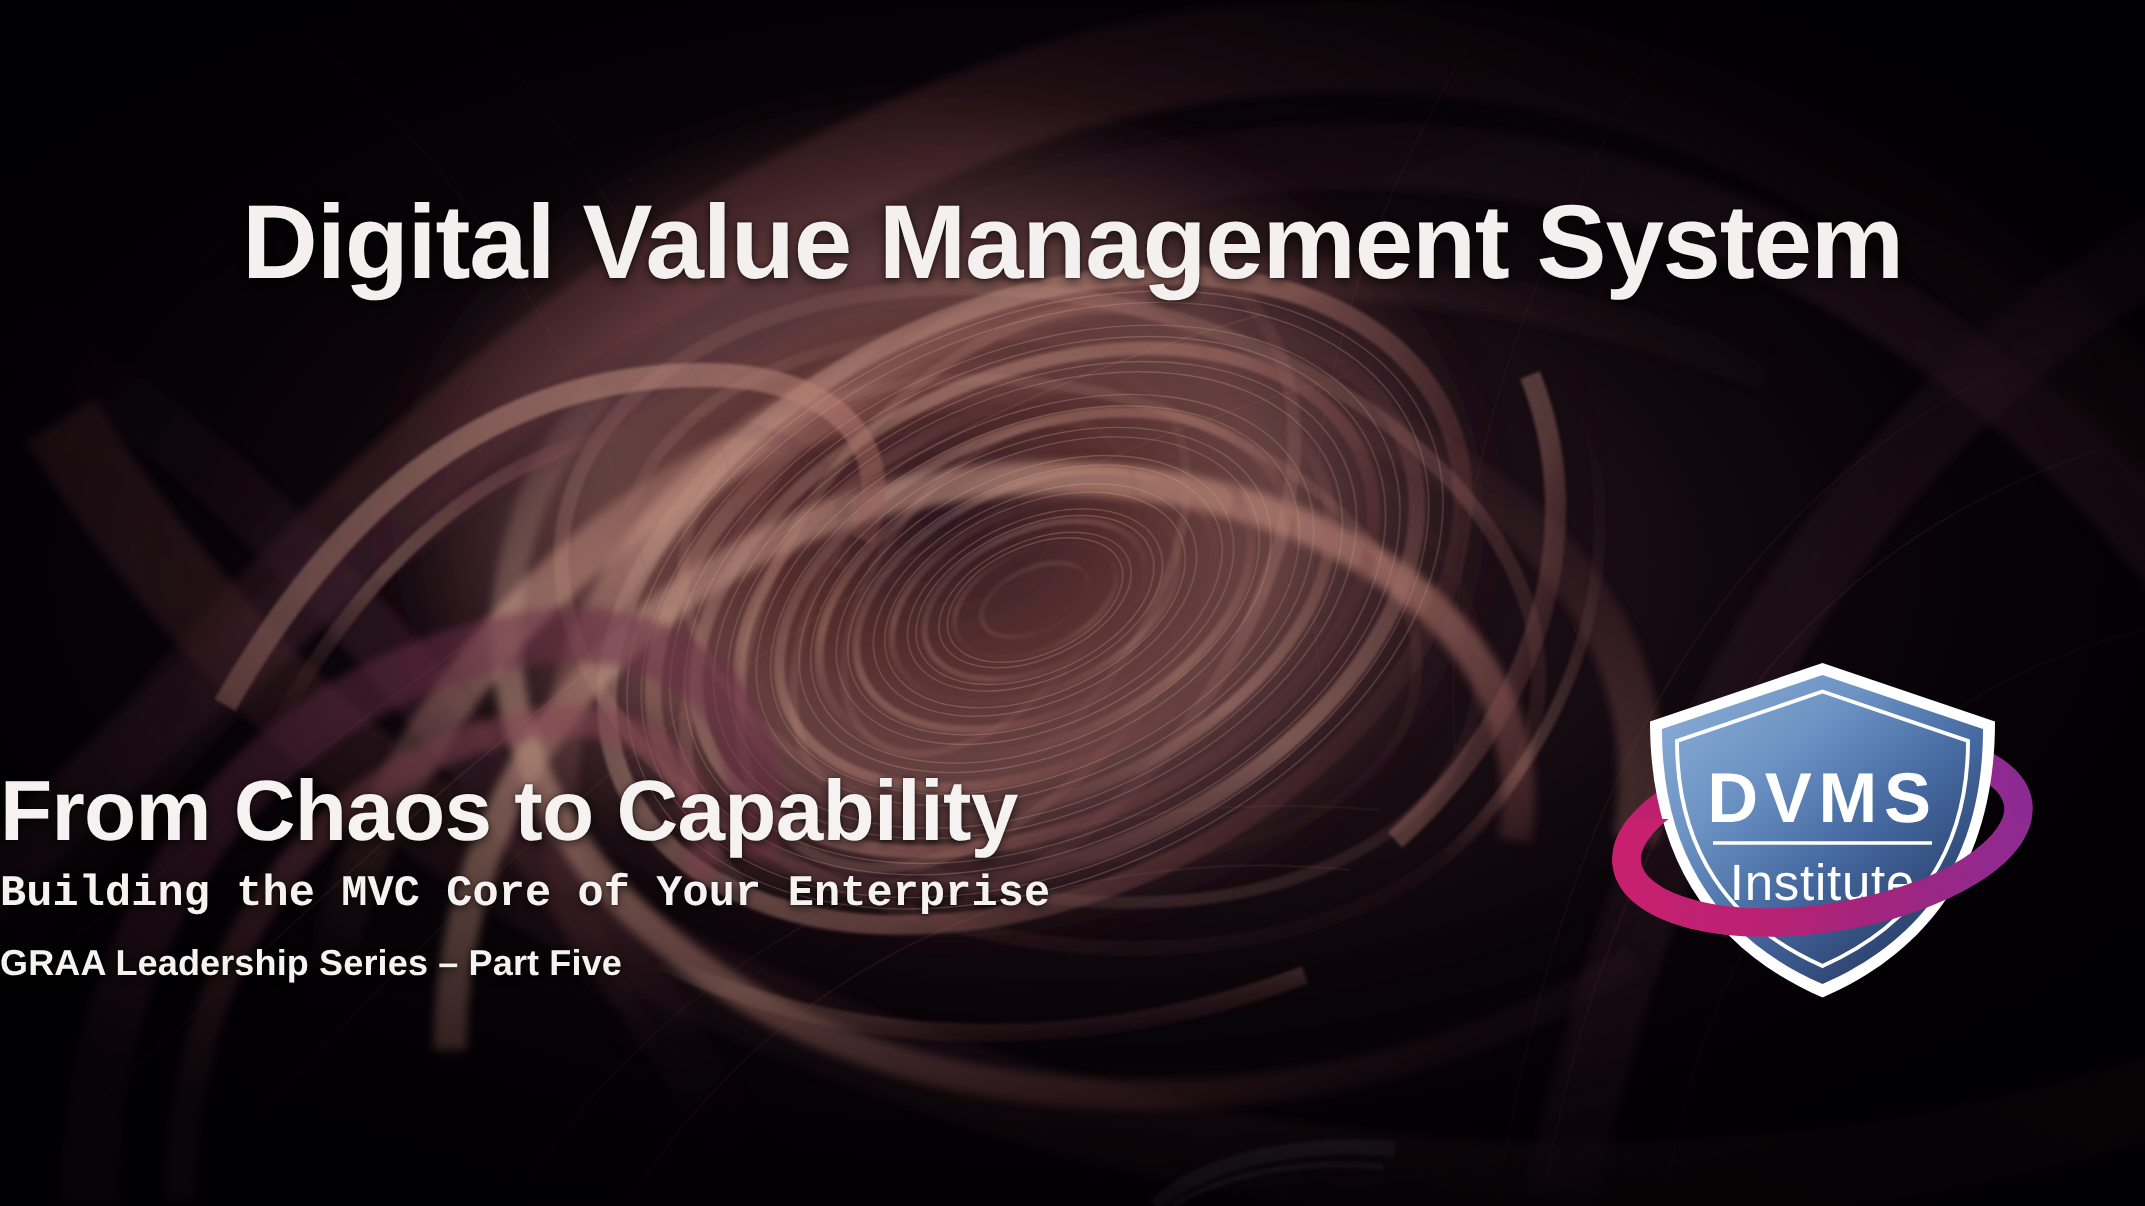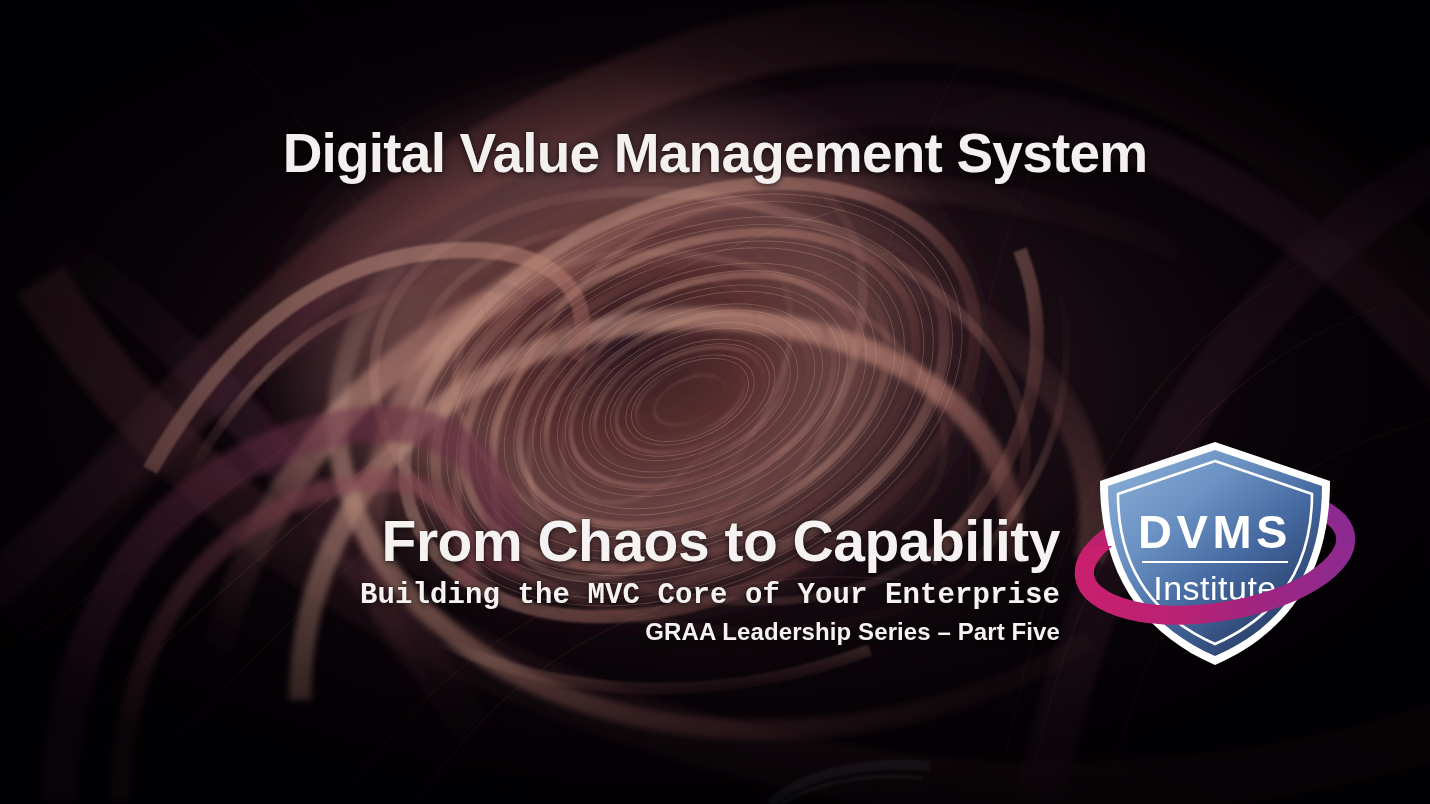--- a/index.html
+++ b/index.html
@@ -39,34 +39,34 @@
   }
 
   
   #title-main {
     position: absolute;
     left: 0;
     top: 126px;
     width: 1430px;
     text-align: center;
     color: #f4f0ef;
-    font-size: 55px;
+    font-size: 70px;
     line-height: 1.0;
     font-weight: bold;
     letter-spacing: -0.8px;
     white-space: nowrap;
     text-shadow: 0 2px 7px rgba(0,0,0,0.62), 0 0 2px rgba(0,0,0,0.5);
   }
 
   #subtitle-block {
     position: absolute;
     left: 0px;
     top: 512px;
     width: 1060px;
-    text-align: right;
+    text-align: left;
     color: #f5f2f1;
   }
   #subtitle-head {
     font-size: 57px;
     font-weight: bold;
     line-height: 1.05;
     letter-spacing: -0.5px;
     white-space: nowrap;
     text-shadow: 0 2px 7px rgba(0,0,0,0.62), 0 0 2px rgba(0,0,0,0.5);
   }
@@ -74,21 +74,21 @@
     margin-top: 8px;
     font-size: 29px;
     font-weight: bold;
     line-height: 1.1;
     letter-spacing: 0.1px;
     white-space: nowrap;
     text-shadow: 0 2px 6px rgba(0,0,0,0.6), 0 0 2px rgba(0,0,0,0.5);
     font-family: Liberation Mono, monospace;
   }
   #subtitle-line3 {
-    margin-top: 7px;
+    margin-top: 18px;
     font-size: 24px;
     font-weight: bold;
     line-height: 1.1;
     letter-spacing: 0.1px;
     white-space: nowrap;
     text-shadow: 0 2px 6px rgba(0,0,0,0.6), 0 0 2px rgba(0,0,0,0.5);
   }
 
   
   #logo {

